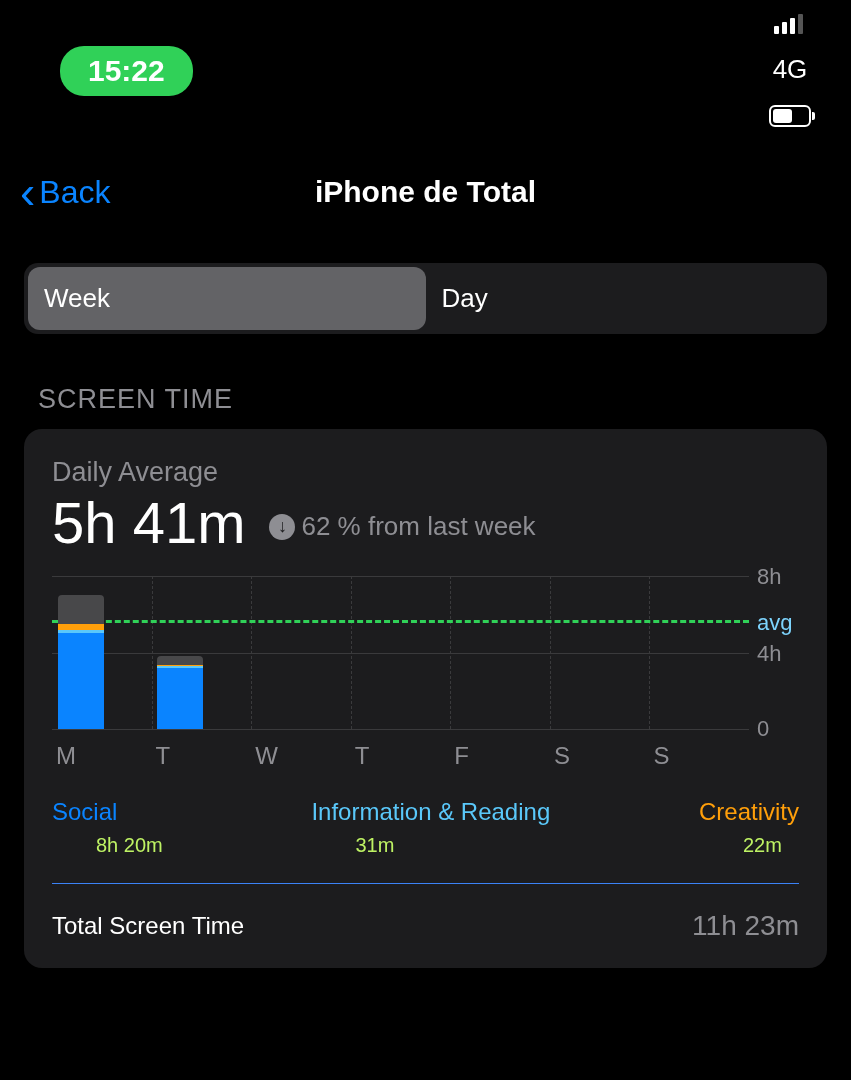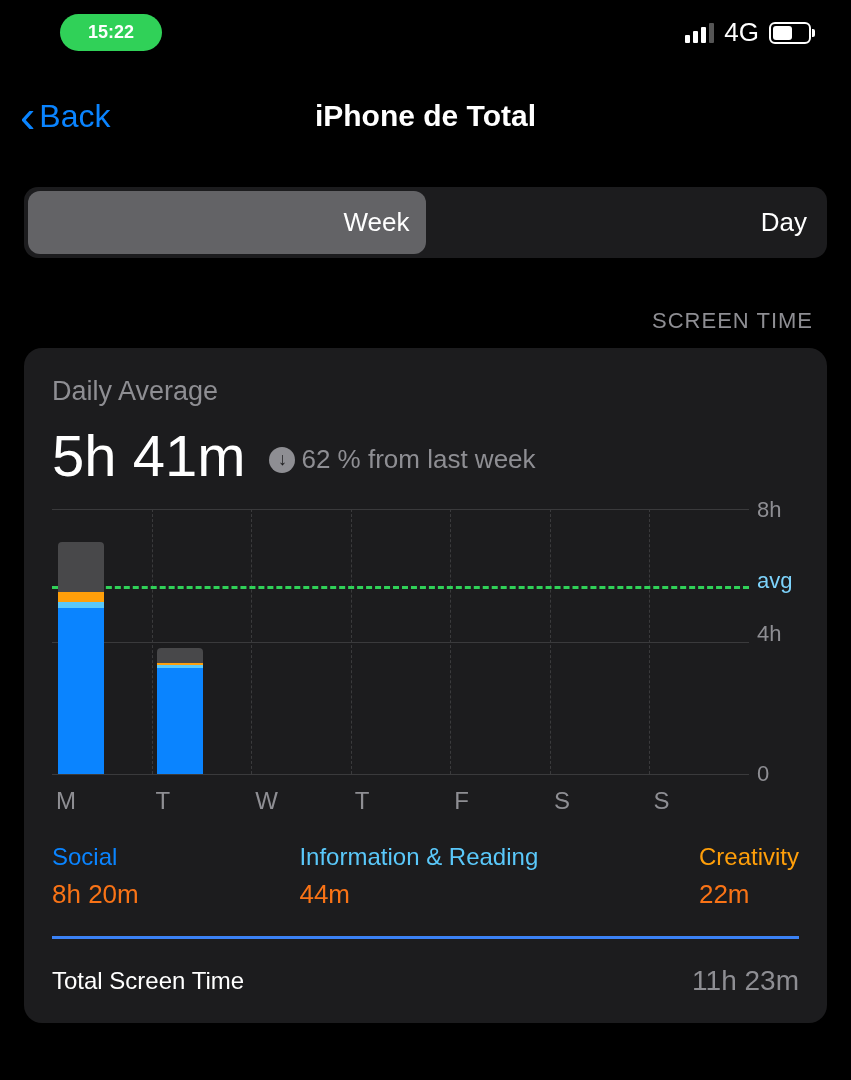--- a/index.html
+++ b/index.html
@@ -19,27 +19,28 @@
       display: flex;
       justify-content: space-between;
       align-items: center;
       padding: 14px 40px 8px 60px;
     }
     .time-pill {
       background: #30d158;
       color: #fff;
       padding: 8px 28px;
       border-radius: 24px;
-      font-size: 18px;
+      font-size: 30px;
       font-weight: 600;
     }
     .status-right {
       display: flex;
       align-items: center;
-      gap: 6px;
+      gap: 20px;
+      flex-direction: column;
     }
     .signal-bars {
       display: flex;
       align-items: flex-end;
       gap: 3px;
       height: 20px;
     }
     .signal-bar {
       width: 5px;
       border-radius: 1px;
@@ -108,47 +109,46 @@
     }
     .segment-control {
       margin: 24px 24px 30px;
       background: #1c1c1e;
       border-radius: 14px;
       padding: 4px;
       display: flex;
     }
     .segment {
       flex: 1;
-      text-align: right;
+      text-align: left;
       padding: 16px;
       font-size: 26px;
       border-radius: 12px;
       cursor: pointer;
       color: #fff;
     }
     .segment.active {
       background: #636366;
     }
     .section-header {
       color: #8e8e93;
-      font-size: 22px;
+      font-size: 27px;
       letter-spacing: 1px;
       padding: 20px 38px 14px;
-      text-align: right;
     }
     .card {
       margin: 0 24px;
       background: #1c1c1e;
       border-radius: 18px;
       padding: 28px 28px 0;
     }
     .daily-avg-label {
       color: #8e8e93;
       font-size: 27px;
-      margin-bottom: 20px;
+      margin-bottom: 6px;
     }
     .daily-avg-row {
       display: flex;
       align-items: flex-end;
       gap: 24px;
     }
     .daily-avg-value {
       font-size: 58px;
       font-weight: 500;
       line-height: 1;
@@ -169,21 +169,21 @@
       display: inline-flex;
       align-items: center;
       justify-content: center;
       color: #1c1c1e;
       font-size: 18px;
       font-weight: bold;
     }
     .chart-area {
       margin-top: 24px;
       position: relative;
-      height: 266px;
+      height: 154px;
       display: flex;
     }
     .chart-plot {
       flex: 1;
       position: relative;
       border-bottom: 1px solid #3a3a3c;
     }
     .gridline {
       position: absolute;
       left: 0;
@@ -257,33 +257,34 @@
     .x-label {
       flex: 1;
       text-align: left;
       padding-left: 4px;
     }
     .categories {
       display: flex;
       justify-content: space-between;
       margin-top: 28px;
       padding-bottom: 26px;
-      border-bottom: 3px solid #3b82f6;
+      border-bottom: 1px solid #3b82f6;
     }
     .category {
       display: flex;
       flex-direction: column;
       gap: 8px;
     }
     .cat-label {
       font-size: 24px;
     }
     .cat-value {
-      font-size: 26px;
-      color: #f97316;
+      font-size: 20px;
+      color: #bef264;
+      margin-left: 44px;
     }
     .cat-social .cat-label { color: #0a84ff; }
     .cat-info .cat-label { color: #5ac8fa; }
     .cat-creativity .cat-label { color: #ff9f0a; }
     .total-row {
       display: flex;
       justify-content: space-between;
       align-items: center;
       padding: 26px 0;
     }
@@ -392,21 +393,21 @@
       <div class="x-label">S</div>
     </div>
 
   <div class="categories">
     <div class="category cat-social">
       <div class="cat-label">Social</div>
       <div class="cat-value">8h 20m</div>
     </div>
     <div class="category cat-info">
       <div class="cat-label">Information &amp; Reading</div>
-      <div class="cat-value">44m</div>
+      <div class="cat-value">31m</div>
     </div>
     <div class="category cat-creativity">
       <div class="cat-label">Creativity</div>
       <div class="cat-value">22m</div>
     </div>
   </div>
 
   <div class="total-row">
     <div class="total-label">Total Screen Time</div>
     <div class="total-value">11h 23m</div>

